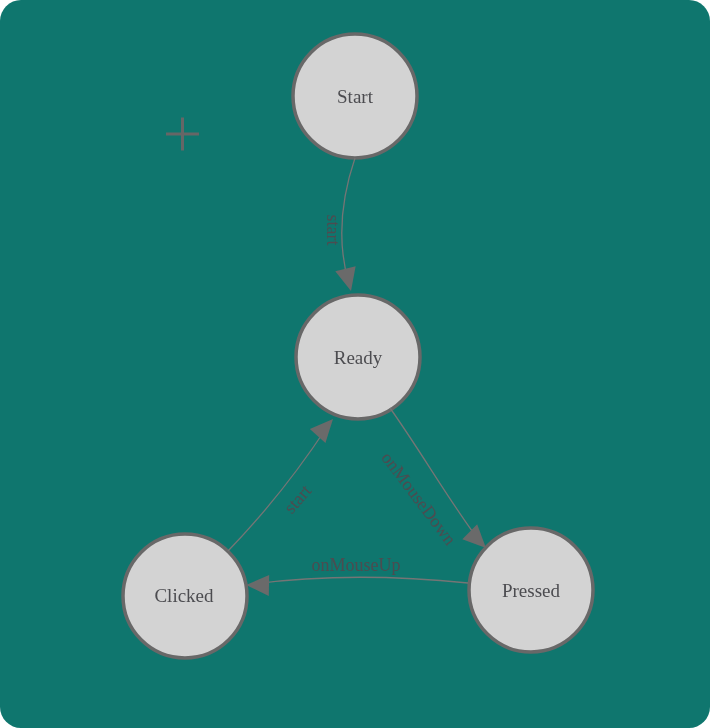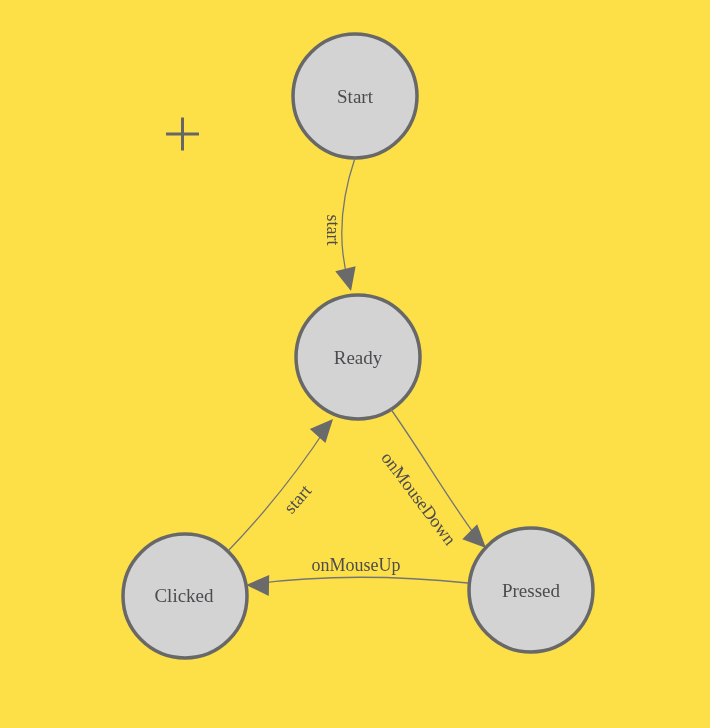--- a/index.html
+++ b/index.html
@@ -8,21 +8,22 @@
     background: #ffffff;
     width: 710px;
     height: 728px;
     overflow: hidden;
     font-family: "Liberation Serif", "DejaVu Serif", serif;
   }
   .canvas-wrap {
     position: relative;
     width: 710px;
     height: 728px;
-    background: #fde047;
+    background: #0f766e;
+    border-radius: 21px;
   }
   svg { display: block; }
   circle.state {
     fill: #d3d3d3;
     stroke: #686868;
     stroke-width: 3.5px;
   }
   text.nlabel {
     font-size: 19px;
     fill: #4c4c50;

